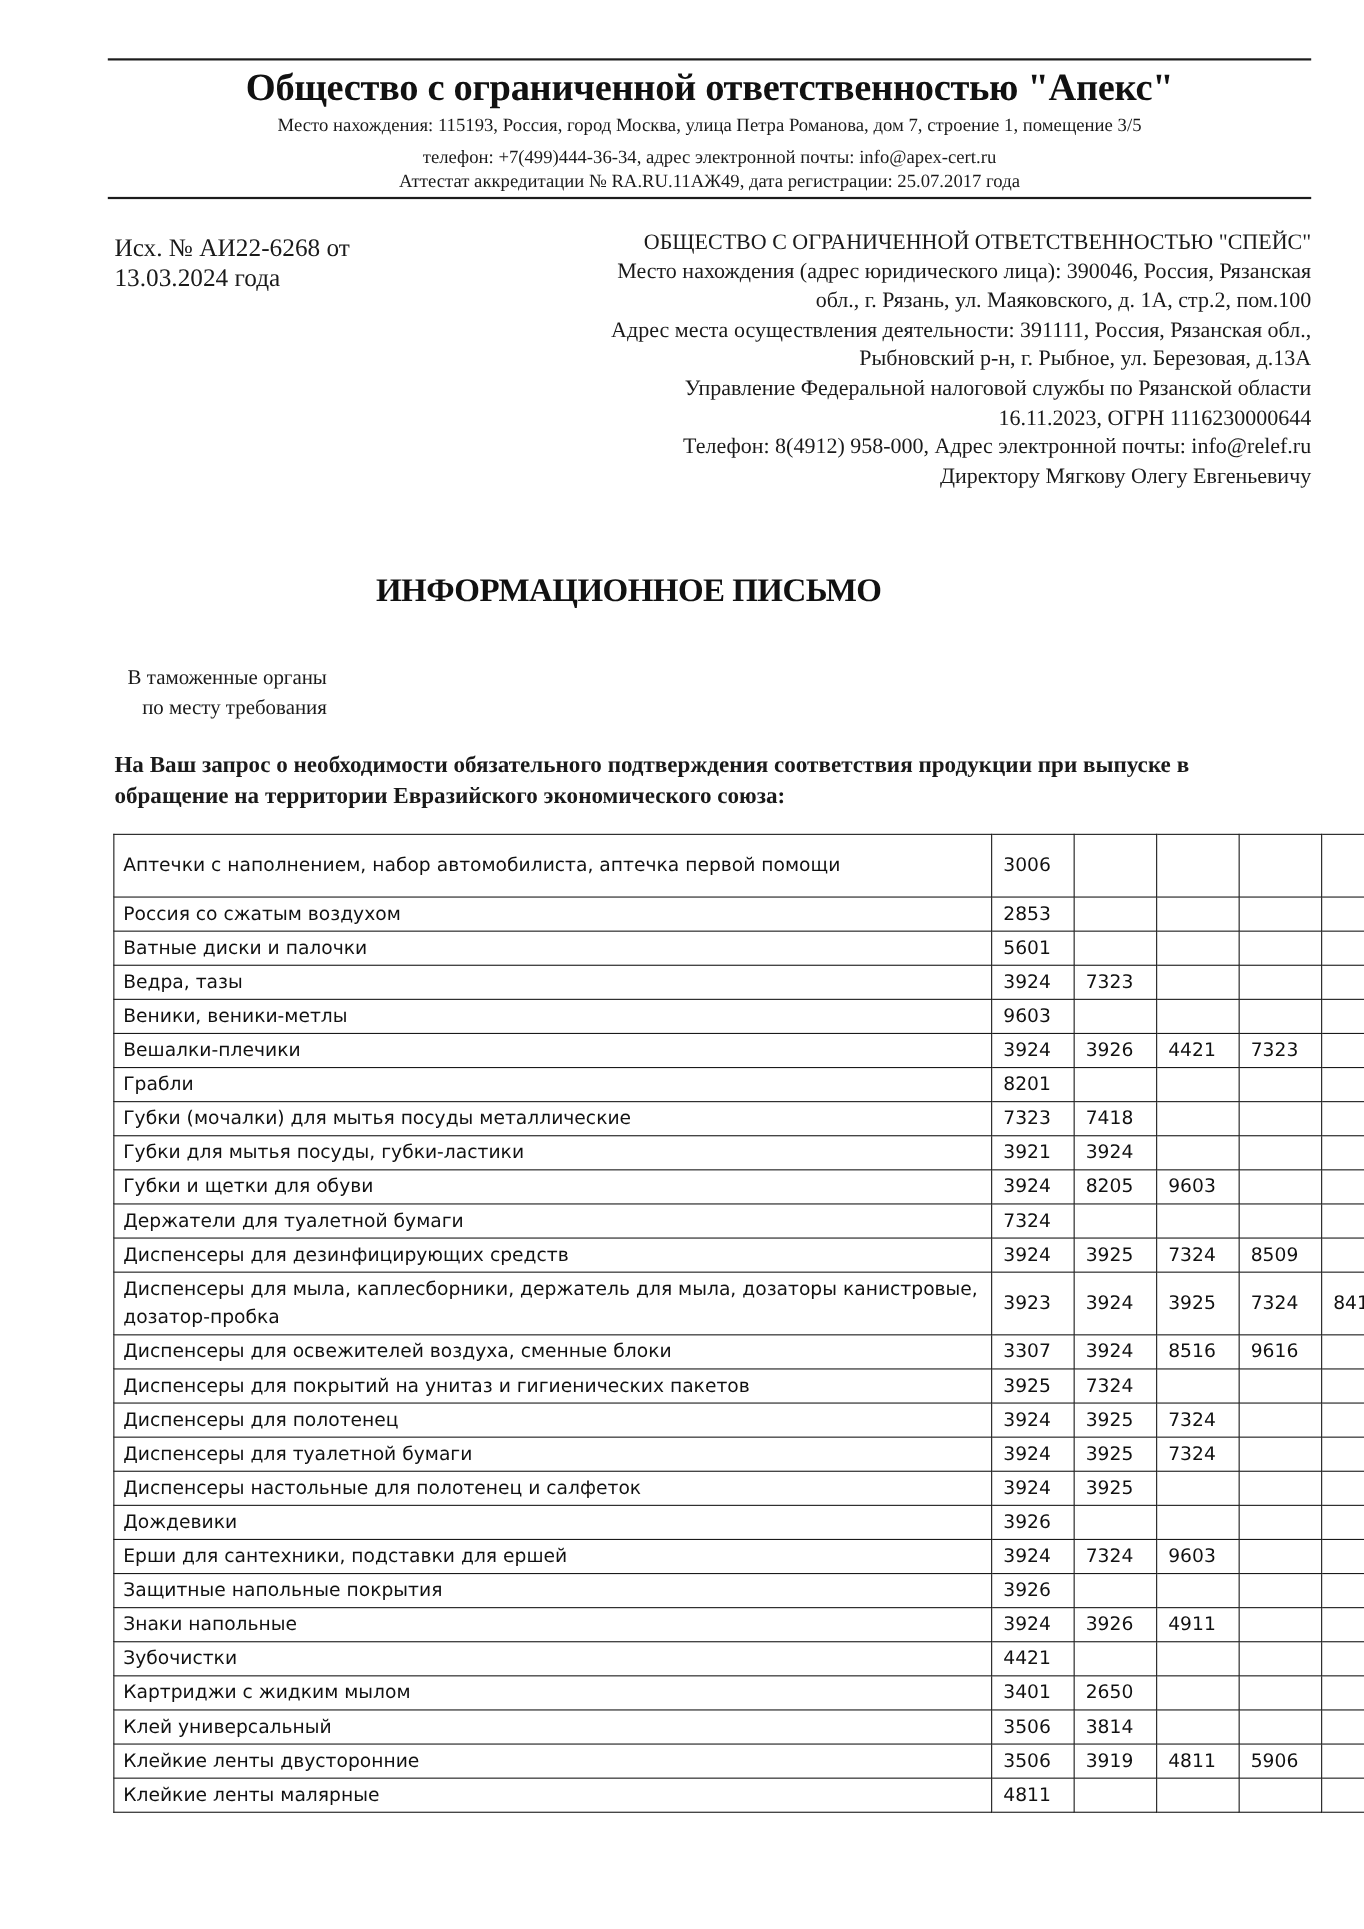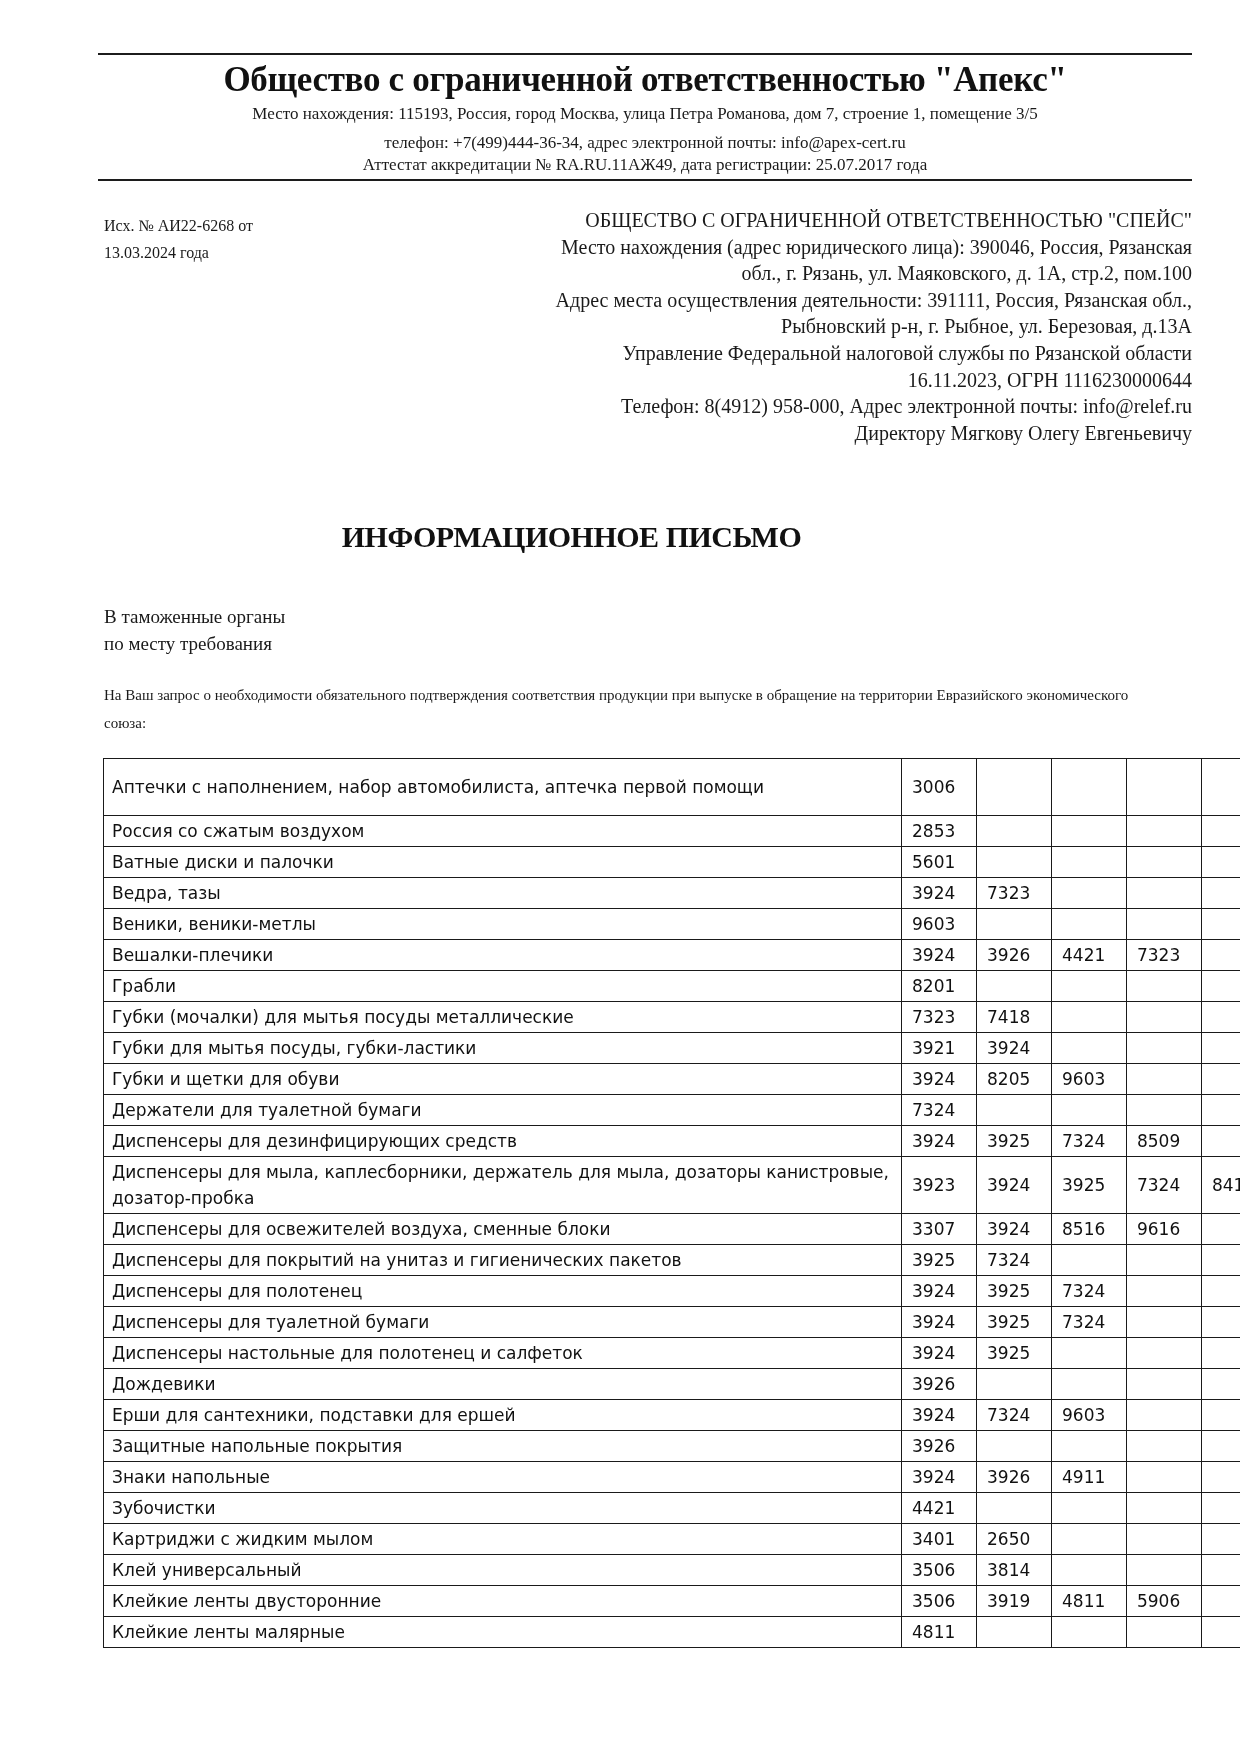--- a/index.html
+++ b/index.html
@@ -20,37 +20,37 @@
     }
     .hdr-line {
       position: absolute; left: 98px; width: 1094px; text-align: center;
       font-size: 17px; line-height: 20px;
     }
     .hdr-line.l1 { top: 104px; text-align: center; }
     .hdr-line.l2 { top: 133px; }
     .hdr-line.l3 { top: 155px; }
 
     .outgoing {
-      position: absolute; left: 104px; top: 212px; font-size: 16px; line-height: 27px;
+      position: absolute; left: 104px; top: 212px; font-size: 23px; line-height: 27px;
     }
     .recipient {
       position: absolute; right: 48px; top: 207px; width: 760px; text-align: right;
       font-size: 20px; line-height: 26.6px;
     }
     .recipient div { white-space: nowrap; }
 
     .doc-title {
       position: absolute; left: 0; width: 1143px; top: 520px; text-align: center;
       font-weight: bold; font-size: 30px; letter-spacing: -0.5px; color: #111;
     }
     .addressee {
-      position: absolute; left: 104px; top: 603px; font-size: 19px; line-height: 27px;
+      position: absolute; left: 116px; top: 603px; font-size: 19px; line-height: 27px; text-align: right;
     }
     .intro {
-      position: absolute; left: 104px; top: 681px; width: 1060px; font-size: 15px; line-height: 28px;
+      position: absolute; left: 104px; top: 681px; width: 1060px; font-size: 21px; line-height: 28px; font-weight: bold;
     }
 
     table.codes {
       position: absolute; left: 103px; top: 758px; width: 1174px;
       border-collapse: collapse;
       font-family: "DejaVu Sans", "Liberation Sans", sans-serif;
       font-size: 17px; color: #111;
     }
     table.codes td {
       border: 1.6px solid #1a1a1a; height: 30px; padding: 0 8px; line-height: 26px;

